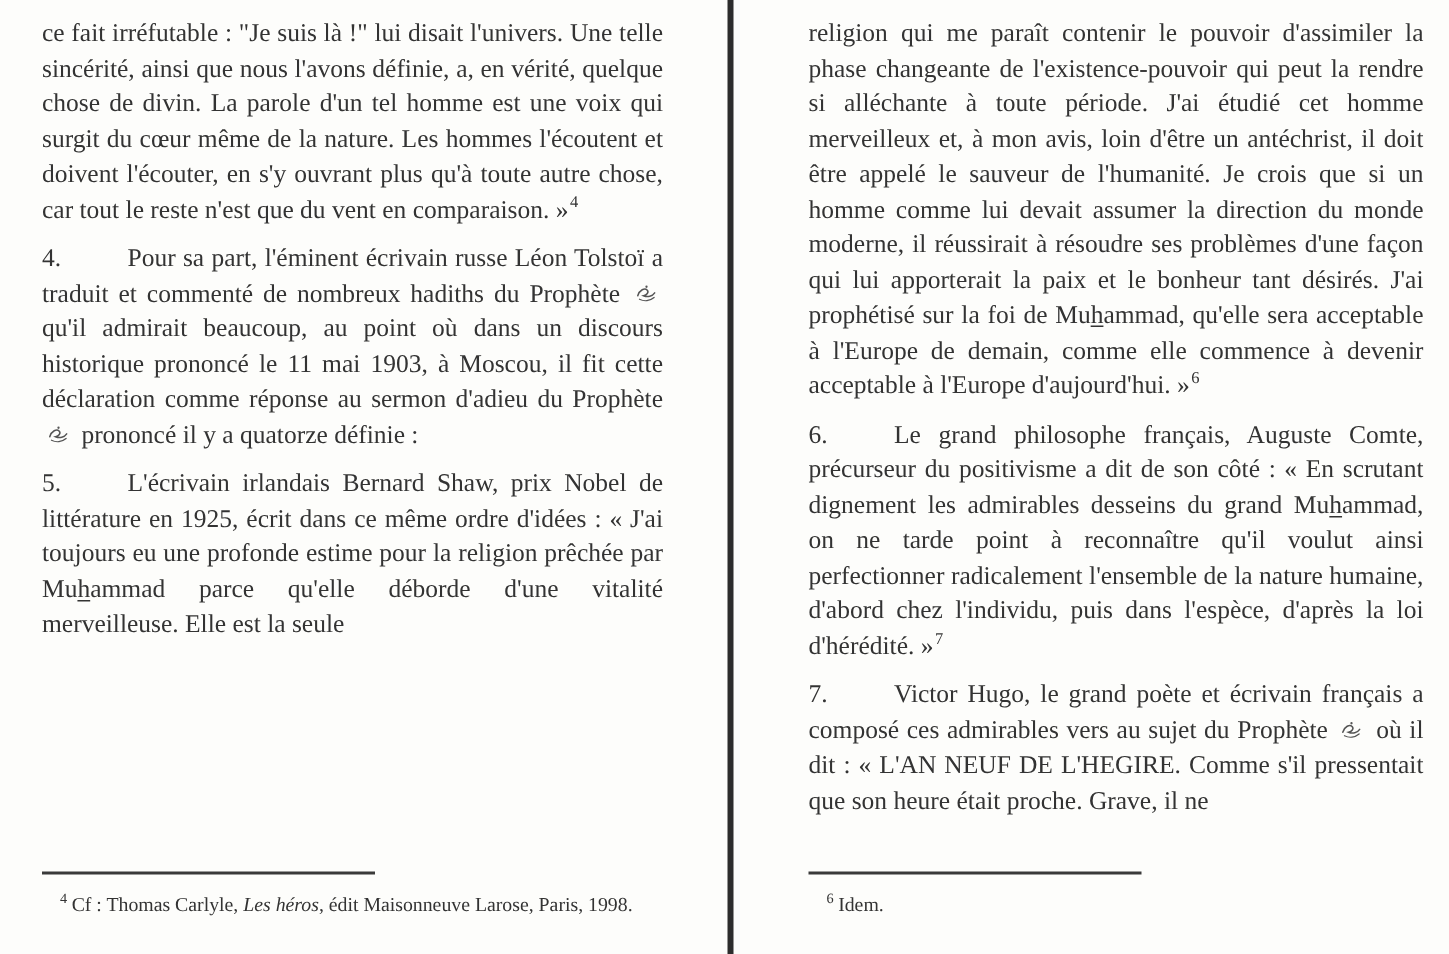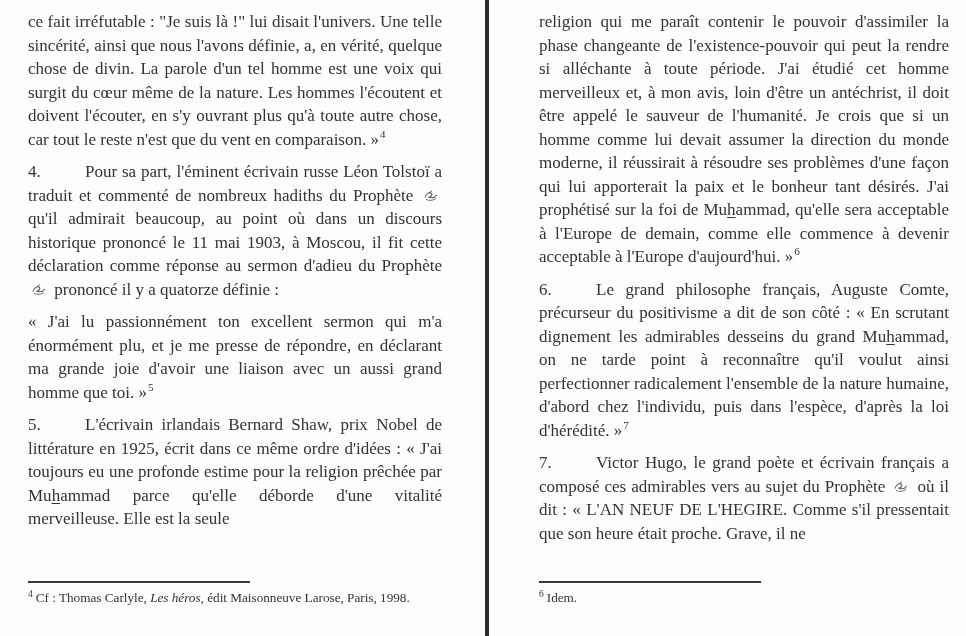--- a/index.html
+++ b/index.html
@@ -42,21 +42,21 @@
     line-height:0;
   }
   .footnotes {
     position:absolute; top:571px; left:0; width:100%;
   }
   .fnrule {
     border:none; height:2px; background:#3a3a3a;
     width:222px; margin:0 0 7px 0;
   }
   p.fn {
-    margin:0; font-size:13.2px; line-height:16.5px;
+    margin:12px; font-size:13.2px; line-height:16.5px;
     text-align:left; color:#333333;font-family:Liberation Serif, serif;
   }
   .fnm { font-size:9.5px; vertical-align:super; line-height:0; margin-right:3px; }
   .it { font-style:italic; }
 </style>
 </head>
 <body>
 
 <div class="spread">
 
@@ -68,21 +68,20 @@
       <p class="para"><span class="pnum">4.</span><span>Pour sa part, l'éminent écrivain russe Léon Tolstoï a traduit et commenté de nombreux hadiths du Prophète </span><span class="pbuh"><svg width="16" height="14" viewBox="0 0 20 18" aria-hidden="true">
               <path d="M2.5 10.5 C4 5.5, 8.5 3.5, 10.5 5.5 C12.5 7.5, 10 10, 7.5 10.5 C11 12, 15 11, 17 8" fill="none" stroke="#555" stroke-width="1.3" stroke-linecap="round"></path>
               <path d="M4 13.5 C8 15.5, 13 15, 16.5 12" fill="none" stroke="#555" stroke-width="1.1" stroke-linecap="round"></path>
               <circle cx="10" cy="2.8" r="1" fill="#555"></circle>
             </svg></span><span> qu'il admirait beaucoup, au point où dans un discours historique prononcé le 11 mai 1903, à Moscou, il fit cette déclaration comme réponse au sermon d'adieu du Prophète </span><span class="pbuh"><svg width="16" height="14" viewBox="0 0 20 18" aria-hidden="true">
               <path d="M2.5 10.5 C4 5.5, 8.5 3.5, 10.5 5.5 C12.5 7.5, 10 10, 7.5 10.5 C11 12, 15 11, 17 8" fill="none" stroke="#555" stroke-width="1.3" stroke-linecap="round"></path>
               <path d="M4 13.5 C8 15.5, 13 15, 16.5 12" fill="none" stroke="#555" stroke-width="1.1" stroke-linecap="round"></path>
               <circle cx="10" cy="2.8" r="1" fill="#555"></circle>
             </svg></span><span> prononcé il y a quatorze définie :</span></p>
 
-      <p class="para"><span>« J'ai lu passionnément ton excellent sermon qui m'a énormément plu, et je me presse de répondre, en déclarant ma grande joie d'avoir une liaison avec un aussi grand homme que toi. »</span><sup class="ref">5</sup></p>
 
       <p class="para"><span class="pnum">5.</span><span>L'écrivain irlandais Bernard Shaw, prix Nobel de littérature en 1925, écrit dans ce même ordre d'idées : « J'ai toujours eu une profonde estime pour la religion prêchée par Mu</span><span class="uh">h</span><span>ammad parce qu'elle déborde d'une vitalité merveilleuse. Elle est la seule</span></p>
 
     </div>
 
     <div class="footnotes">
       <hr class="fnrule">
       <p class="fn"><sup class="fnm">4</sup><span>Cf : Thomas Carlyle, </span><span class="it">Les héros</span><span>, édit Maisonneuve Larose, Paris, 1998.</span></p>
     </div>
   </section>

